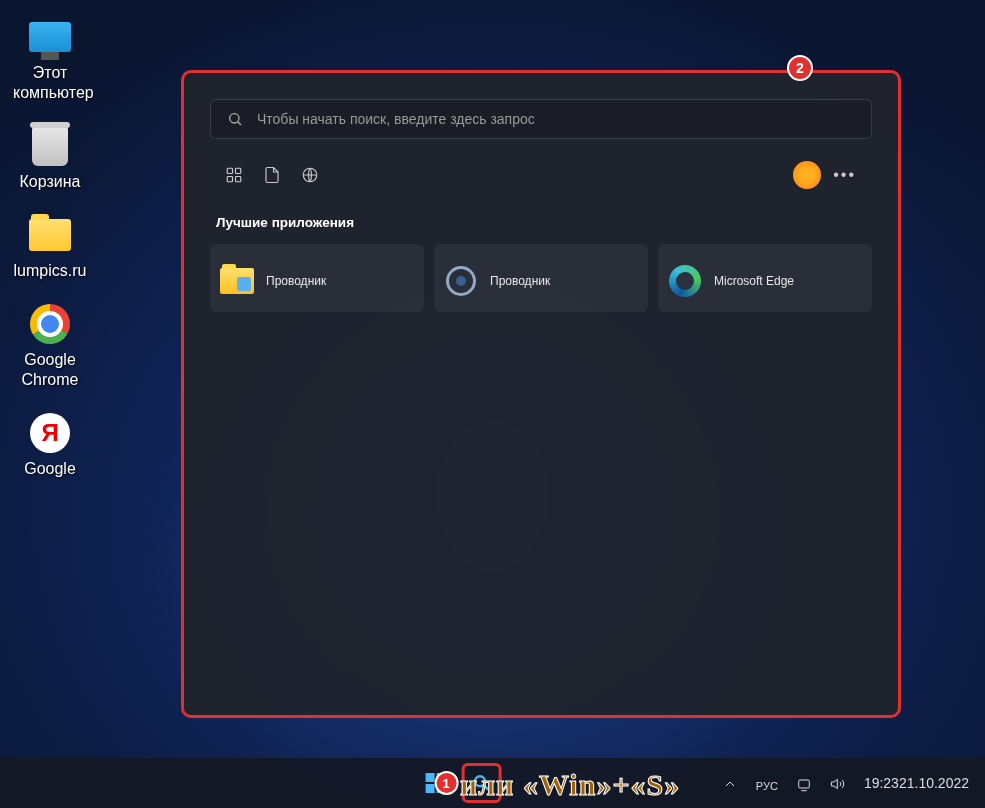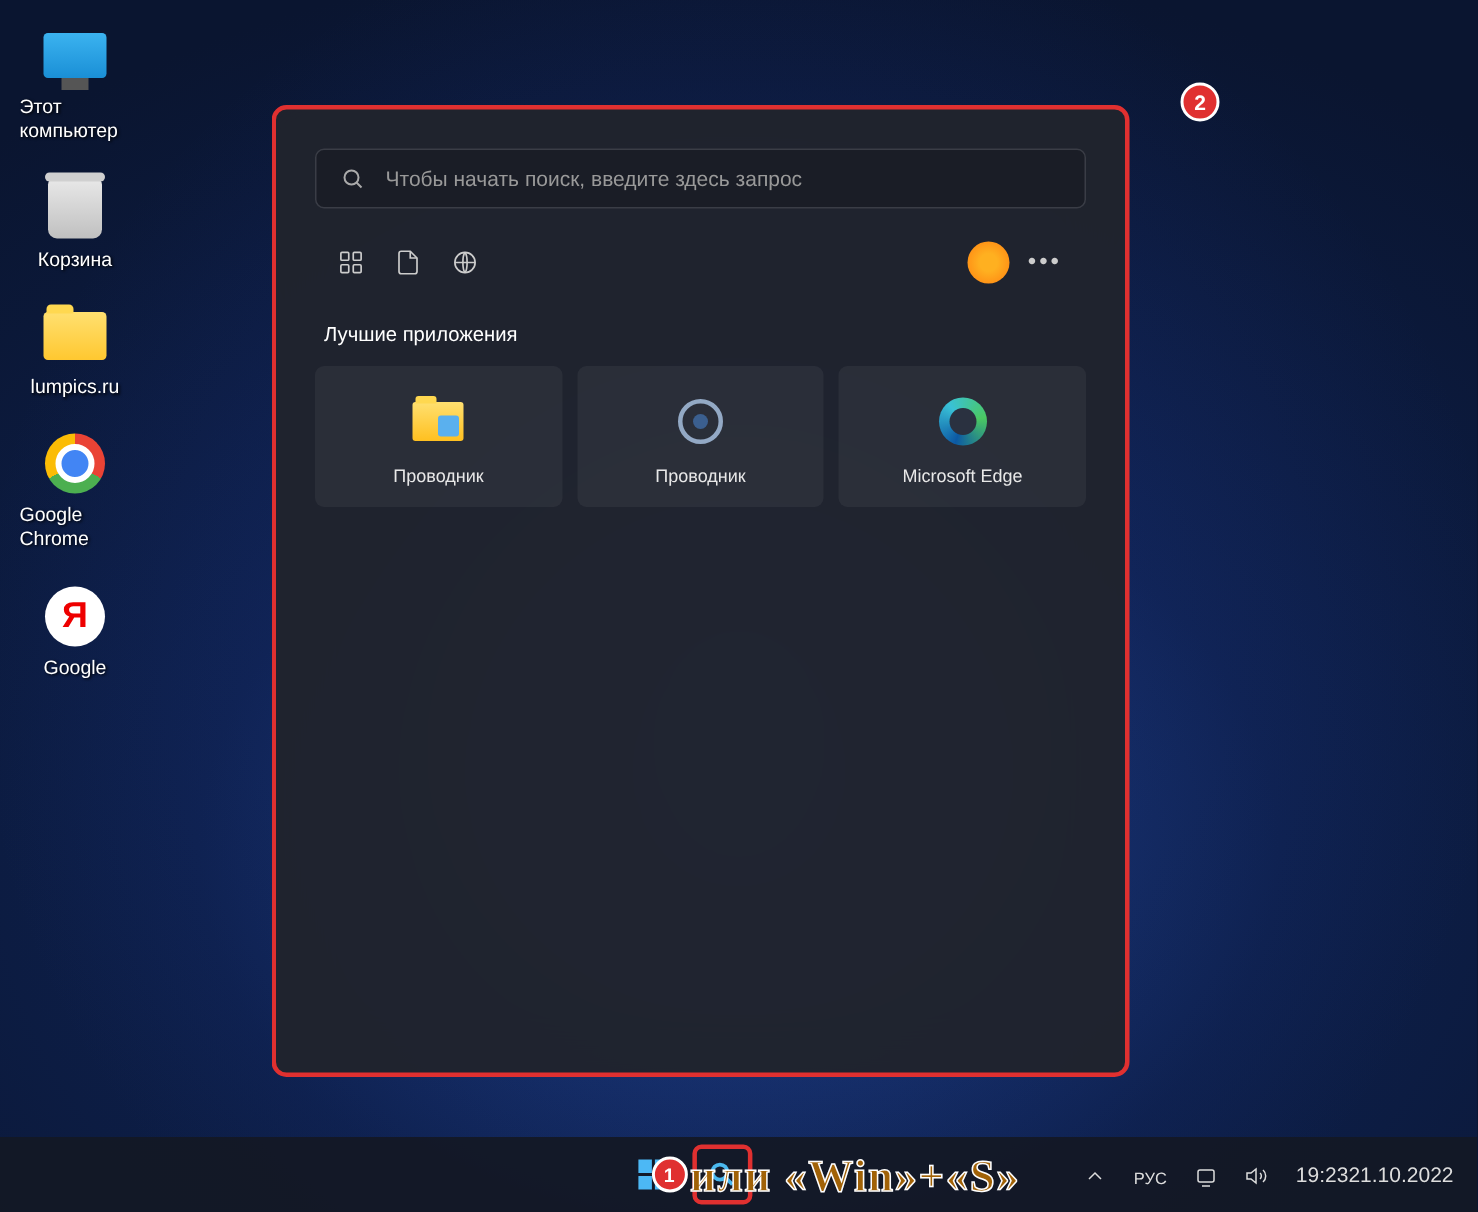--- a/index.html
+++ b/index.html
@@ -2,44 +2,44 @@
 <html><head>
 <meta charset="utf-8">
 <style>
 *{box-sizing:border-box;margin:0;padding:0;font-family:'Segoe UI',Arial,sans-serif}
 body{width:985px;height:808px;overflow:hidden;position:relative;background:#0a1530}
 .desktop{position:absolute;inset:0;background:radial-gradient(ellipse 800px 600px at 50% 70%,#1a3a7a 0%,#0d1f4a 45%,#0a1530 100%)}
 .bloom{position:absolute;width:1200px;height:1200px;left:50%;top:55%;transform:translate(-50%,-50%);background:radial-gradient(circle,rgba(80,140,255,.3) 0%,rgba(40,70,180,.15) 30%,transparent 60%);border-radius:50%}
 .desktop-icons{position:absolute;top:10px;left:12px;display:flex;flex-direction:column;gap:12px}
 .di{width:76px;display:flex;flex-direction:column;align-items:center;gap:3px;padding:4px 0;cursor:pointer}
 .di .ico{width:46px;height:46px;display:flex;align-items:center;justify-content:center}
-.di .lbl{color:#fff;font-size:13px;text-align:left;text-shadow:1px 1px 2px #000;line-height:1.25;max-width:74px}
+.di .lbl{color:#fff;font-size:16px;text-align:center;text-shadow:1px 1px 2px #000;line-height:1.25;max-width:74px}
 .monitor{width:42px;height:30px;background:linear-gradient(#3bb3f0,#1a8fd6);border-radius:3px;position:relative}
 .monitor::after{content:'';position:absolute;width:18px;height:8px;background:#555;bottom:-8px;left:12px}
 .bin{width:36px;height:40px;background:linear-gradient(#e8e8e8,#c0c0c0);border-radius:4px 4px 6px 6px;position:relative}
 .bin::before{content:'';position:absolute;width:40px;height:6px;background:#d0d0d0;border-radius:3px;top:-4px;left:-2px}
 .folder{width:42px;height:32px;background:linear-gradient(#ffe070,#ffc830);border-radius:3px;position:relative}
 .folder::before{content:'';position:absolute;width:18px;height:6px;background:#ffd850;border-radius:3px 3px 0 0;top:-5px;left:2px}
 .chrome{width:40px;height:40px;border-radius:50%;background:conic-gradient(#ea4335 0 120deg,#4caf50 120deg 240deg,#fbbc05 240deg 360deg);position:relative}
 .chrome::after{content:'';position:absolute;width:18px;height:18px;background:#4285f4;border:4px solid #fff;border-radius:50%;top:7px;left:7px}
 .yandex{width:40px;height:40px;border-radius:50%;background:#fff;display:flex;align-items:center;justify-content:center;color:#e00;font-weight:bold;font-size:24px}
-.search-panel{position:absolute;left:181px;top:70px;width:572px;height:648px;background:rgba(32,35,45,.96);backdrop-filter:blur(20px);border-radius:10px;padding:26px;border:3px solid #e03030}
+.search-panel{position:absolute;left:181px;top:70px;width:720px;height:648px;background:rgba(32,35,45,.96);backdrop-filter:blur(20px);border-radius:10px;padding:26px;border:3px solid #e03030}
 .search-box{display:flex;align-items:center;gap:14px;background:#1a1d26;border:1px solid #3a3d46;border-radius:6px;padding:11px 16px;margin-bottom:20px}
 .search-box svg{width:16px;height:16px;stroke:#aaa}
 .search-box input{flex:1;background:none;border:none;outline:none;color:#ddd;font-size:14px}
 .search-box input::placeholder{color:#999}
 .filter-row{display:flex;align-items:center;gap:2px;margin-bottom:24px;padding:0 6px}
 .fb{width:36px;height:32px;display:flex;align-items:center;justify-content:center;border-radius:5px;cursor:pointer}
 .fb svg{width:18px;height:18px;stroke:#ccc;fill:none;stroke-width:1.5}
 .spacer{flex:1}
 .avatar{width:28px;height:28px;border-radius:50%;background:radial-gradient(circle,#ffb020 30%,#ff8010 100%);cursor:pointer}
 .more{color:#ccc;font-size:16px;padding:0 10px;cursor:pointer;letter-spacing:2px}
-.section-title{color:#fff;font-size:13.5px;font-weight:400;margin:12px 6px 14px}
+.section-title{color:#fff;font-size:13.5px;font-weight:700;margin:12px 6px 14px}
 .app-grid{display:flex;gap:10px}
-.app-card{flex:1;background:rgba(255,255,255,.05);border-radius:6px;padding:20px 10px 14px;display:flex;flex-direction:column;align-items:center;gap:12px;cursor:pointer}
+.app-card{flex:1;background:rgba(255,255,255,.05);border-radius:6px;padding:20px 10px 14px;display:flex;flex-direction:row;align-items:center;gap:12px;cursor:pointer}
 .app-card .aico{width:34px;height:34px;display:flex;align-items:center;justify-content:center}
 .app-card .albl{color:#e8e8e8;font-size:12px}
 .explorer{width:34px;height:26px;background:linear-gradient(#ffe070,#ffc020);border-radius:2px;position:relative}
 .explorer::before{content:'';position:absolute;width:14px;height:5px;background:#ffd850;top:-4px;left:2px;border-radius:2px 2px 0 0}
 .explorer::after{content:'';position:absolute;width:14px;height:14px;background:#5ab0ee;border-radius:2px;bottom:3px;right:3px}
 .settings{width:30px;height:30px;border:3px solid #93a9c5;border-radius:50%;position:relative;display:flex;align-items:center;justify-content:center}
 .settings::before{content:'';width:10px;height:10px;background:#3b5f8f;border-radius:50%}
 .edge{width:32px;height:32px;border-radius:50%;background:conic-gradient(from 200deg,#0c59a4,#39c1d7,#4bc862,#0c59a4)}
 .edge::after{content:'';display:block;width:18px;height:18px;background:#2a3140;border-radius:50%;margin:7px}
 .badge2{position:absolute;top:55px;right:172px;width:26px;height:26px;border-radius:50%;background:#e03030;border:2px solid #fff;color:#fff;font-weight:bold;font-size:14px;display:flex;align-items:center;justify-content:center;z-index:10}

